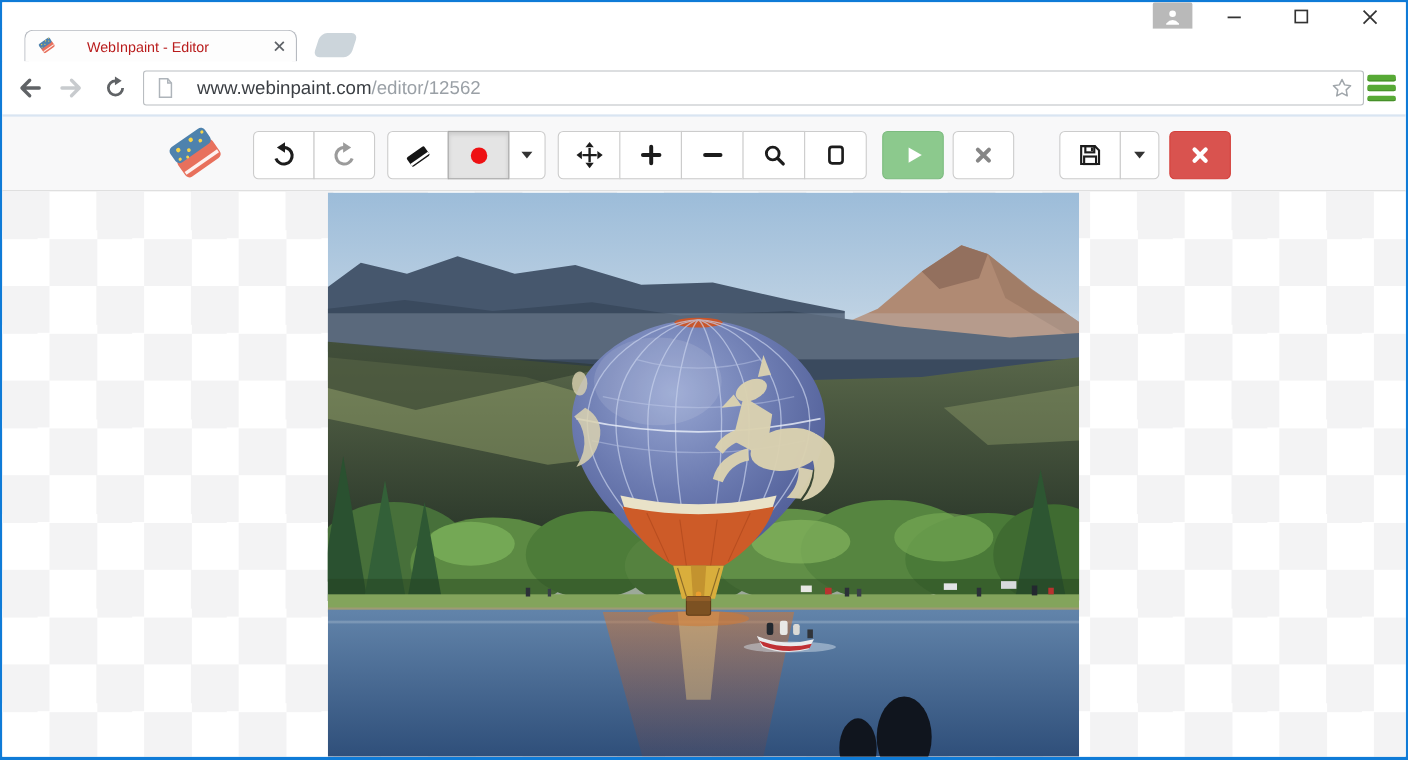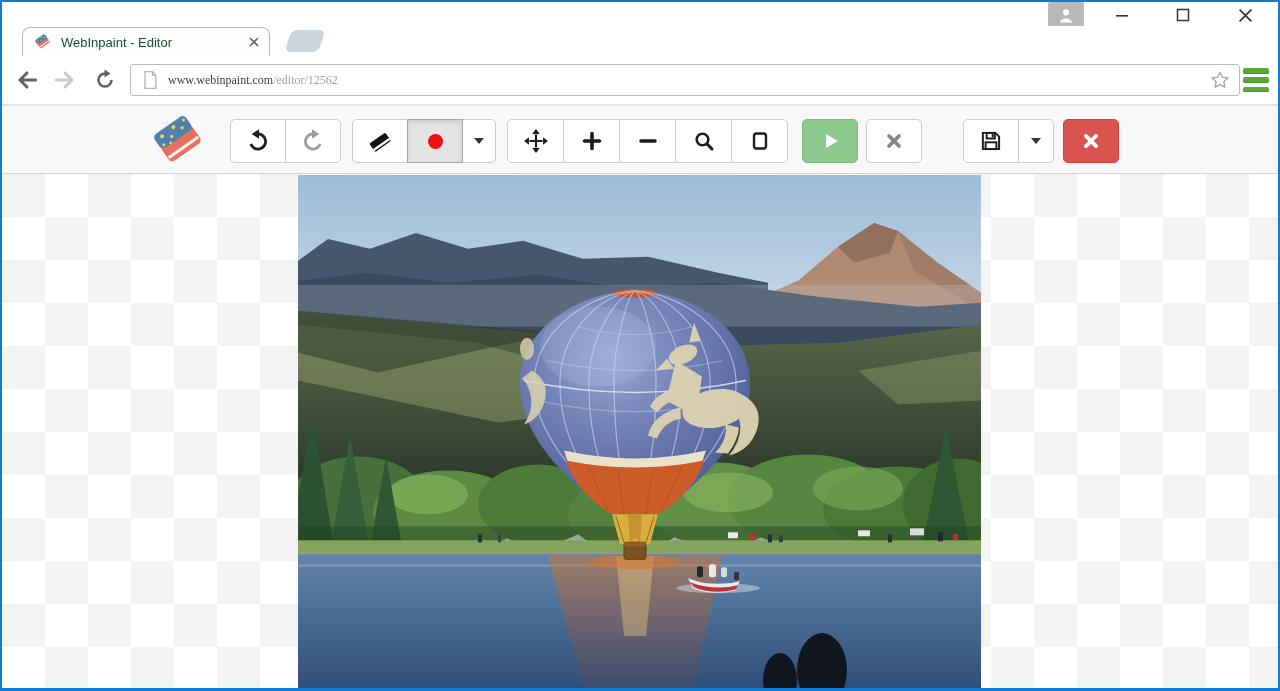--- a/index.html
+++ b/index.html
@@ -9,30 +9,30 @@
   
   .titlebar{position:absolute;left:0;top:0;right:0;height:24px;background:#fff;}
   .profile-btn{position:absolute;left:1046px;top:0;width:36px;height:26px;background:#b9b9b9;
     border-radius:2px;display:flex;align-items:center;justify-content:center;cursor:default;}
   .winctl{position:absolute;top:0;width:48px;height:26px;display:flex;align-items:center;justify-content:center;}
   
   .tabstrip{position:absolute;left:0;top:24px;right:0;height:30px;background:#fff;}
   .tab{position:absolute;left:20px;top:1px;width:248px;height:29px;background:#fdfdfd;
     border:1px solid #b6bac0;border-bottom:none;border-radius:8px 8px 0 0;
     display:flex;align-items:center;padding:0 8px 0 11px;}
-  .tab-title{font-size:13px;color:#14532d;flex:1;margin-left:9px;white-space:nowrap;overflow:hidden;}
+  .tab-title{font-size:13px;color:#b91c1c;flex:1;margin-left:27px;white-space:nowrap;overflow:hidden;}
   .tab-close{width:14px;height:14px;display:flex;align-items:center;justify-content:center;border-radius:7px;}
   .newtab-stub{position:absolute;left:286px;top:4px;width:34px;height:22px;background:#ccd5db;
     border-radius:6px;transform:skewX(-18deg);}
   
   .navbar{position:absolute;left:0;top:54px;right:0;height:48px;background:#fff;}
   .navbtn{position:absolute;top:8px;width:34px;height:32px;display:flex;align-items:center;justify-content:center;border-radius:17px;}
   .omnibox{position:absolute;left:128px;top:8px;width:1110px;height:32px;background:#fff;
     border:1px solid #b9bdc1;border-radius:3px;display:flex;align-items:center;padding:0 6px 0 10px;}
-  .url-text{font-size:12px;margin-left:9px;flex:1;white-space:nowrap;overflow:hidden;font-family:Liberation Serif, serif;}
+  .url-text{font-size:17px;margin-left:20px;flex:1;white-space:nowrap;overflow:hidden;}
   .url-host{color:#3a3e43;}
   .url-path{color:#9aa0a6;}
   .star-btn{width:26px;height:26px;display:flex;align-items:center;justify-content:center;}
   .menu-btn{position:absolute;left:1241px;top:11px;width:26px;height:26px;display:flex;
     flex-direction:column;justify-content:space-between;padding:1px 0;cursor:pointer;}
   .menu-bar{height:5.5px;border-radius:2px;background:#57a935;box-shadow:inset 0 -1px 0 #47902a;}
   
   .edit-toolbar{position:absolute;left:0;top:102px;right:0;height:70px;background:#f8f8f9;
     border-top:2px solid #d9e5f2;border-bottom:1px solid #d4d4d4;}
   .logo{position:absolute;left:150px;top:7px;}

